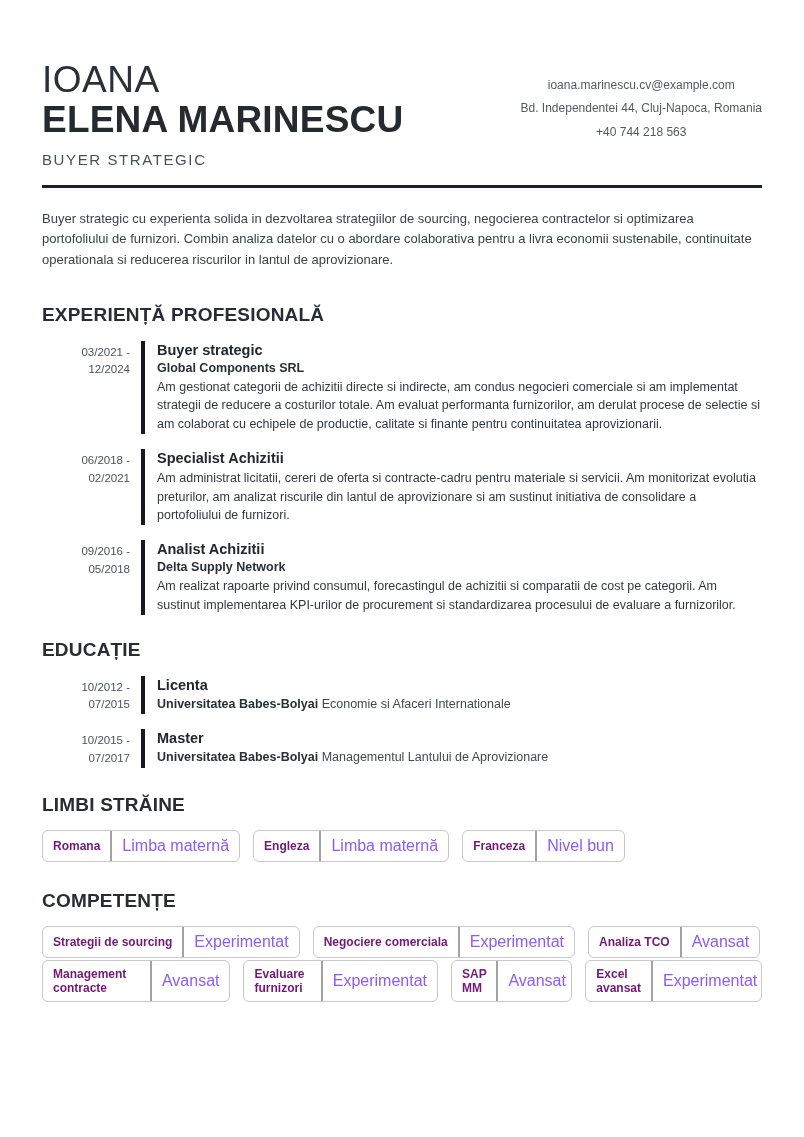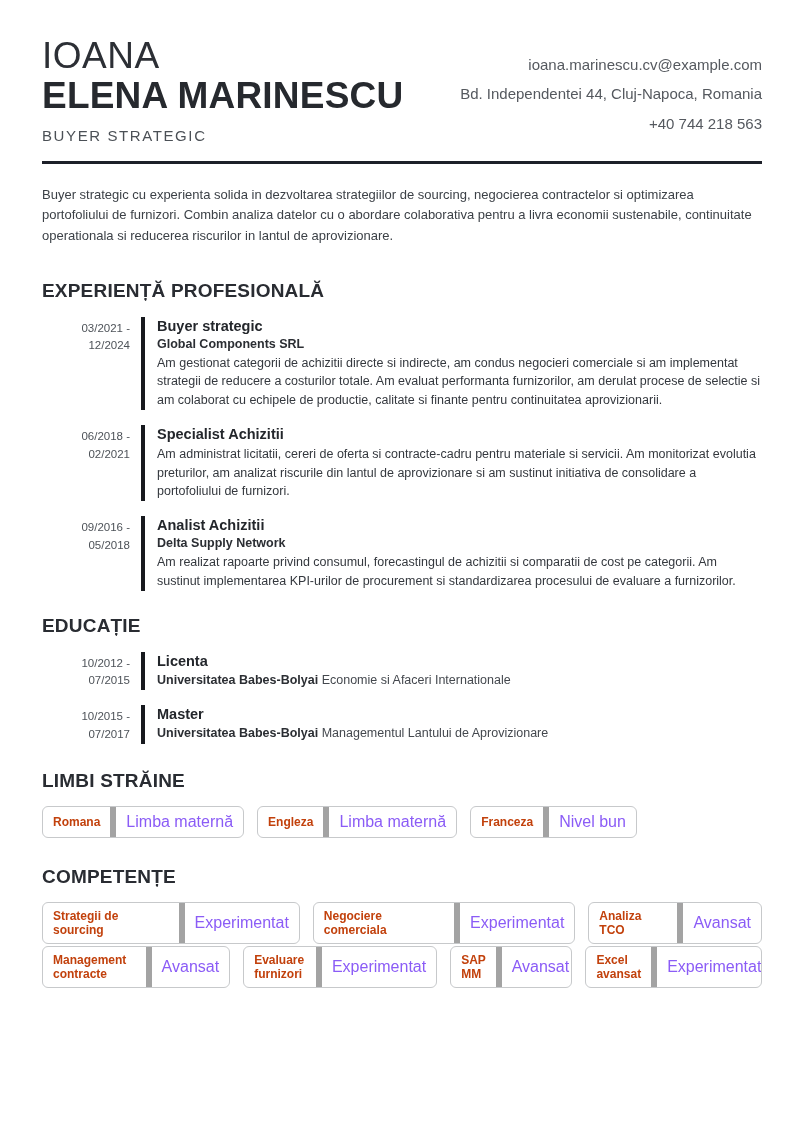--- a/index.html
+++ b/index.html
@@ -9,21 +9,21 @@
     color: #2b2e33;
   }
   .page {
     width: 804px;
     height: 1137px;
     background: #ffffff;
     overflow: hidden;
     position: relative;
   }
   .content {
-    padding: 36px 42px 0 42px;
+    padding: 60px 42px 0 42px;
   }
 
   
   .header {
     display: flex;
     justify-content: space-between;
     align-items: flex-start;
   }
   .name { line-height: 1.08; }
   .name .first {
@@ -41,22 +41,22 @@
     color: #26292e;
     text-align: right;
   }
   .job-title {
     margin-top: 11px;
     font-size: 15px;
     letter-spacing: 1.6px;
     color: #4b5056;
   }
   .contact {
-    text-align: right;
-    font-size: 15px;
+    text-align: center;
+    font-size: 12px;
     color: #55595f;
     line-height: 1.95;
     padding-top: 14px;
   }
 
   .divider {
     margin-top: 17px;
     height: 3px;
     background: #1d2029;
   }
@@ -137,22 +137,22 @@
     align-items: stretch;
     border: 1px solid #c7c9cb;
     border-radius: 6px;
     overflow: hidden;
     background: #ffffff;
   }
   .pill .pill-name {
     padding: 6px 10px;
     font-size: 12px;
     font-weight: 700;
-    color: #c2410c;
-    border-right: 6px solid #a3a3a3;
+    color: #701a75;
+    border-right: 2px solid #a3a3a3;
     display: flex;
     align-items: center;
   }
   .pill .pill-level {
     padding: 6px 10px;
     font-size: 16px;
     color: #8b5cf6;
     display: flex;
     align-items: center;
   }

